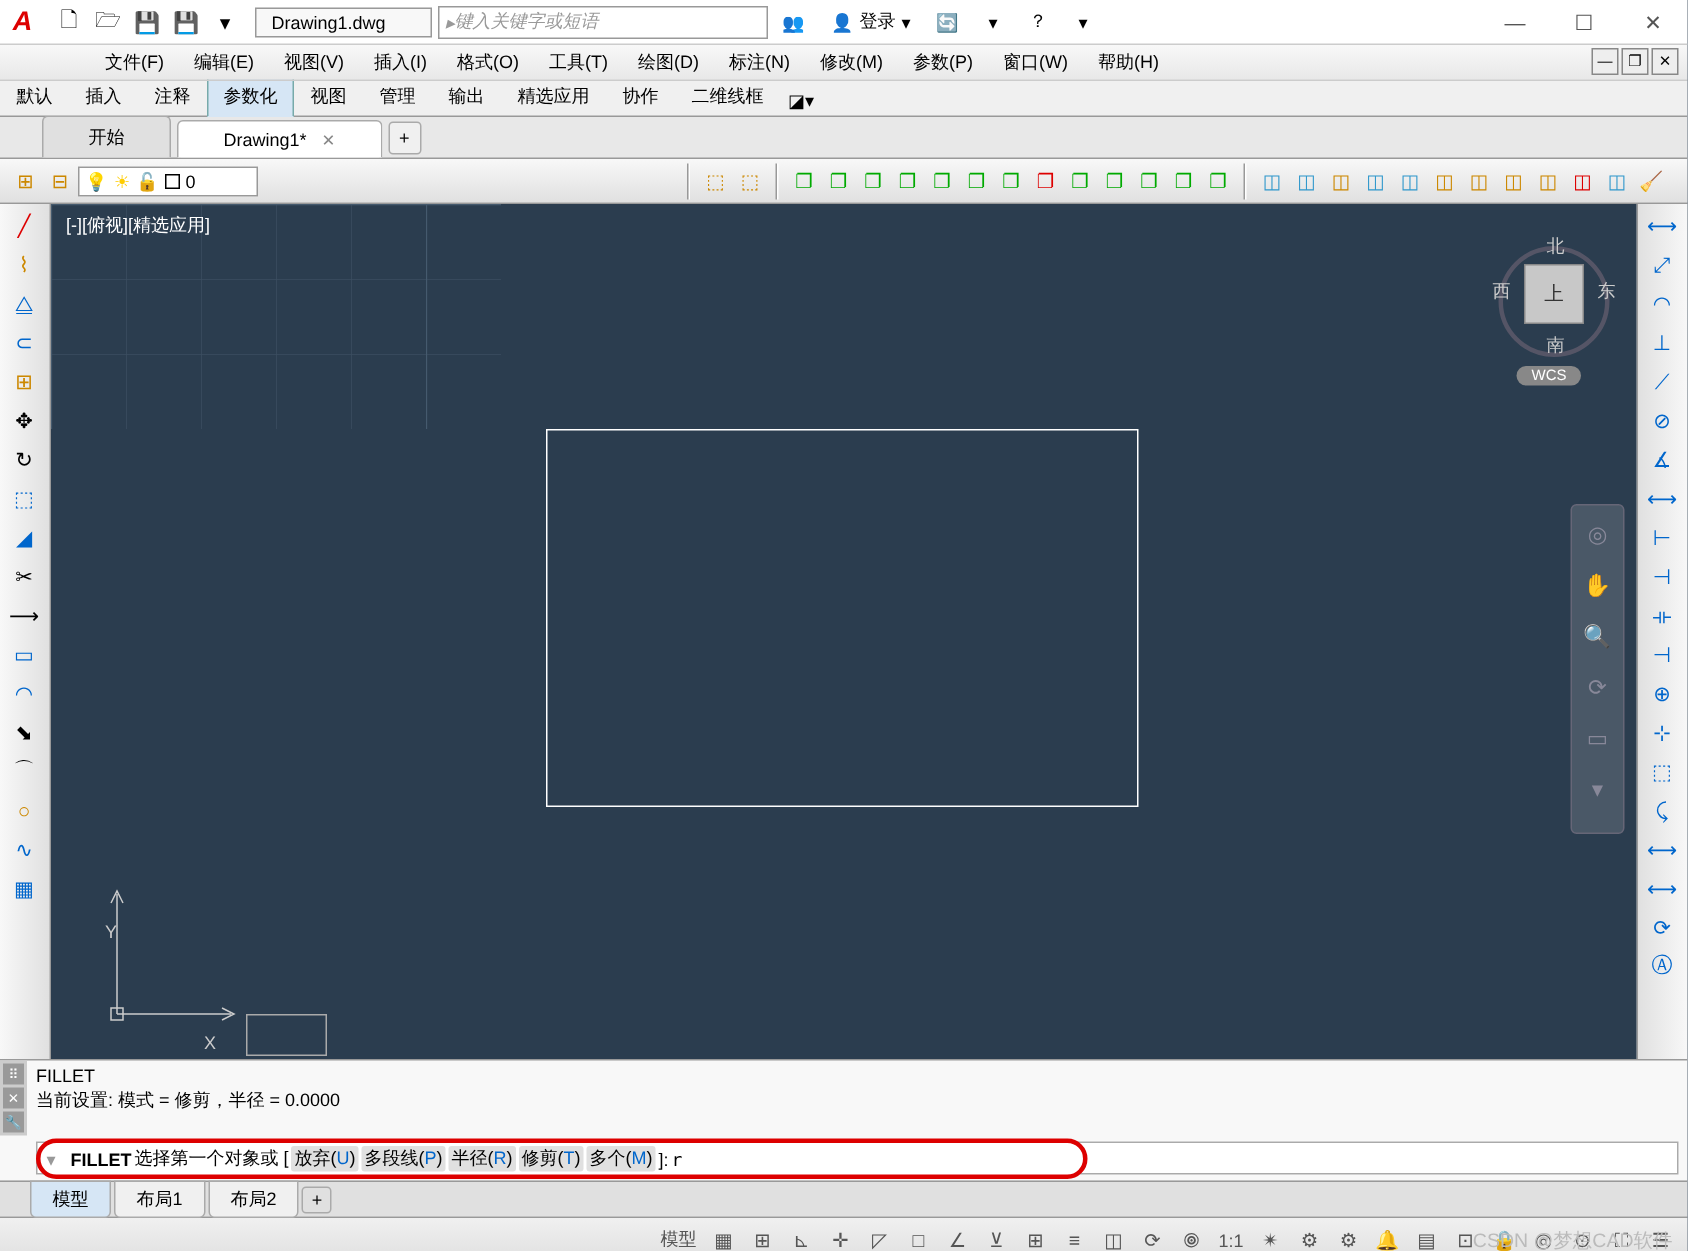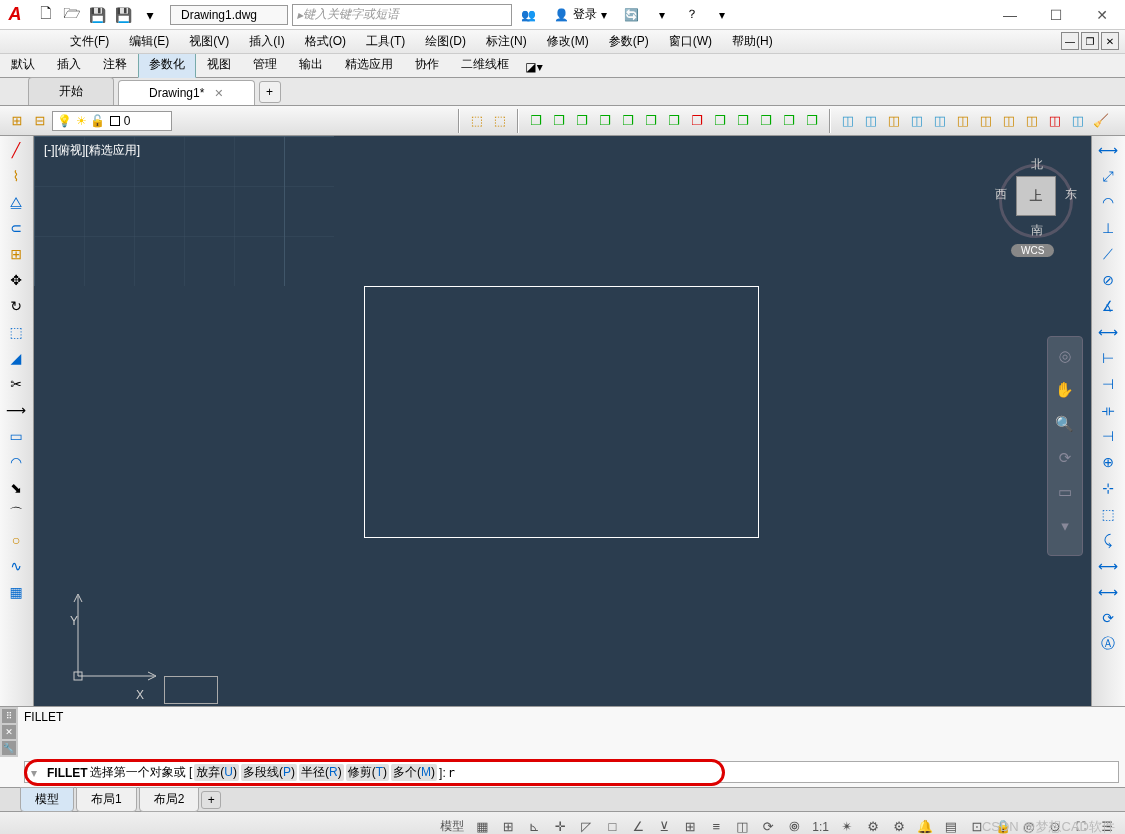--- a/index.html
+++ b/index.html
@@ -324,20 +324,21 @@
 
 <div class="cmd-area">
   <div class="cmd-header">
     <div class="cmd-handle">
       <div class="cmd-handle-btn">⠿</div>
       <div class="cmd-handle-btn">✕</div>
       <div class="cmd-handle-btn">🔧</div>
     </div>
     <div class="cmd-history">
       <div>FILLET</div>
+      <div>当前设置: 模式 = 修剪，半径 = 0.0000</div>
     </div>
   </div>
   <div style="position:relative;height:28px">
     <div style="position:absolute;left:24px;right:6px;top:2px;height:22px;background:#fff;border:1px solid #aaa"></div>
     <div class="cmd-line-wrap">
       <span class="cmd-arrow">▾</span>
       <span class="cmd-text">
         <span class="cmd-bold">FILLET</span>
         <span>选择第一个对象或 [</span>
         <span class="opt"><span>放弃</span>(<span class="opt-letter">U</span>)</span>

